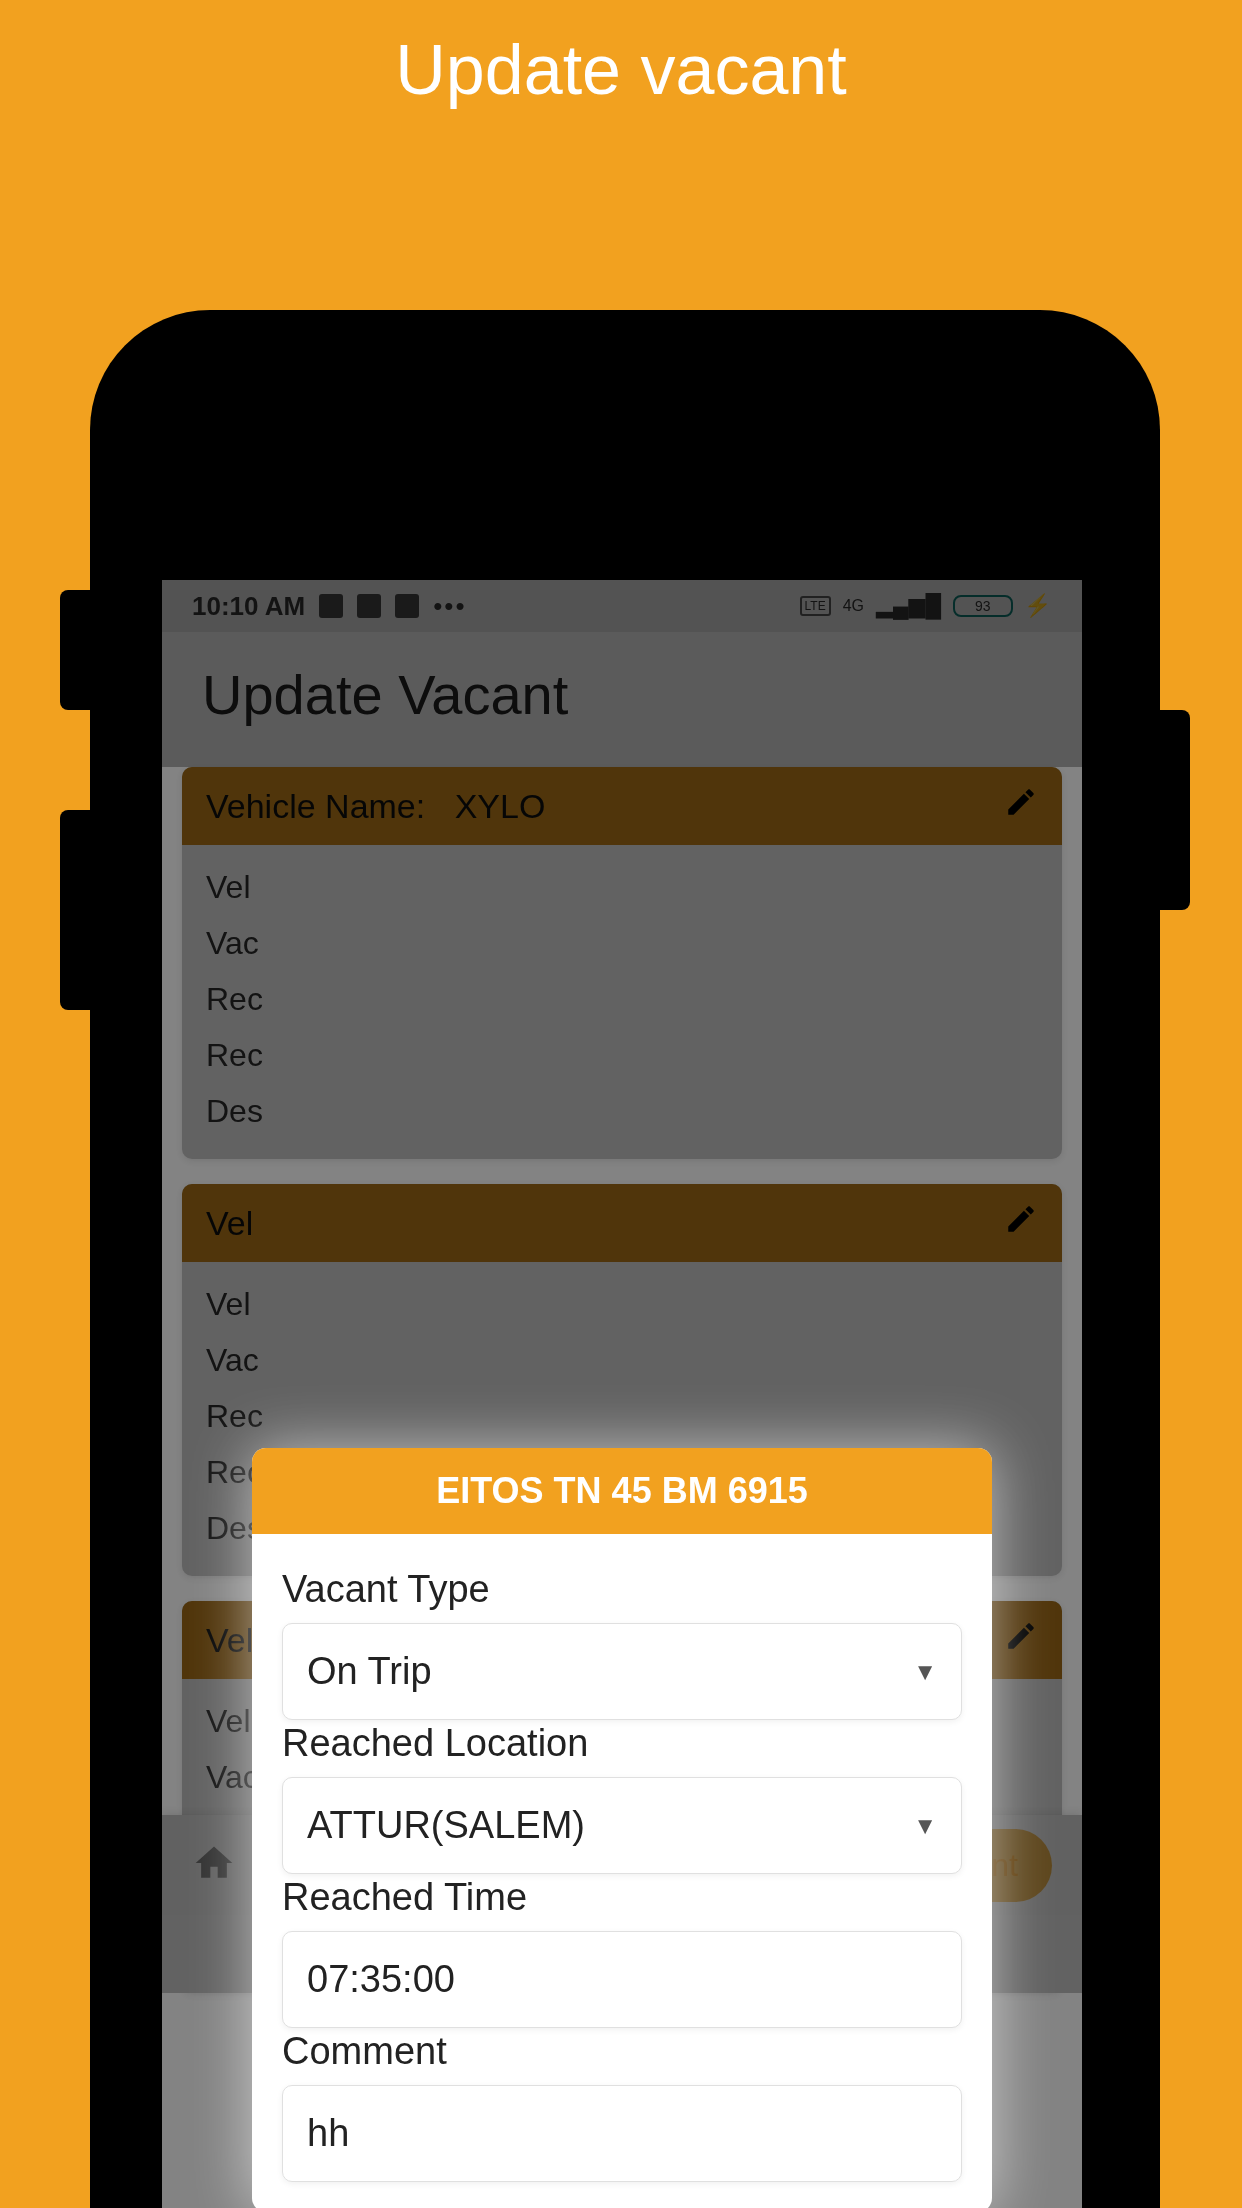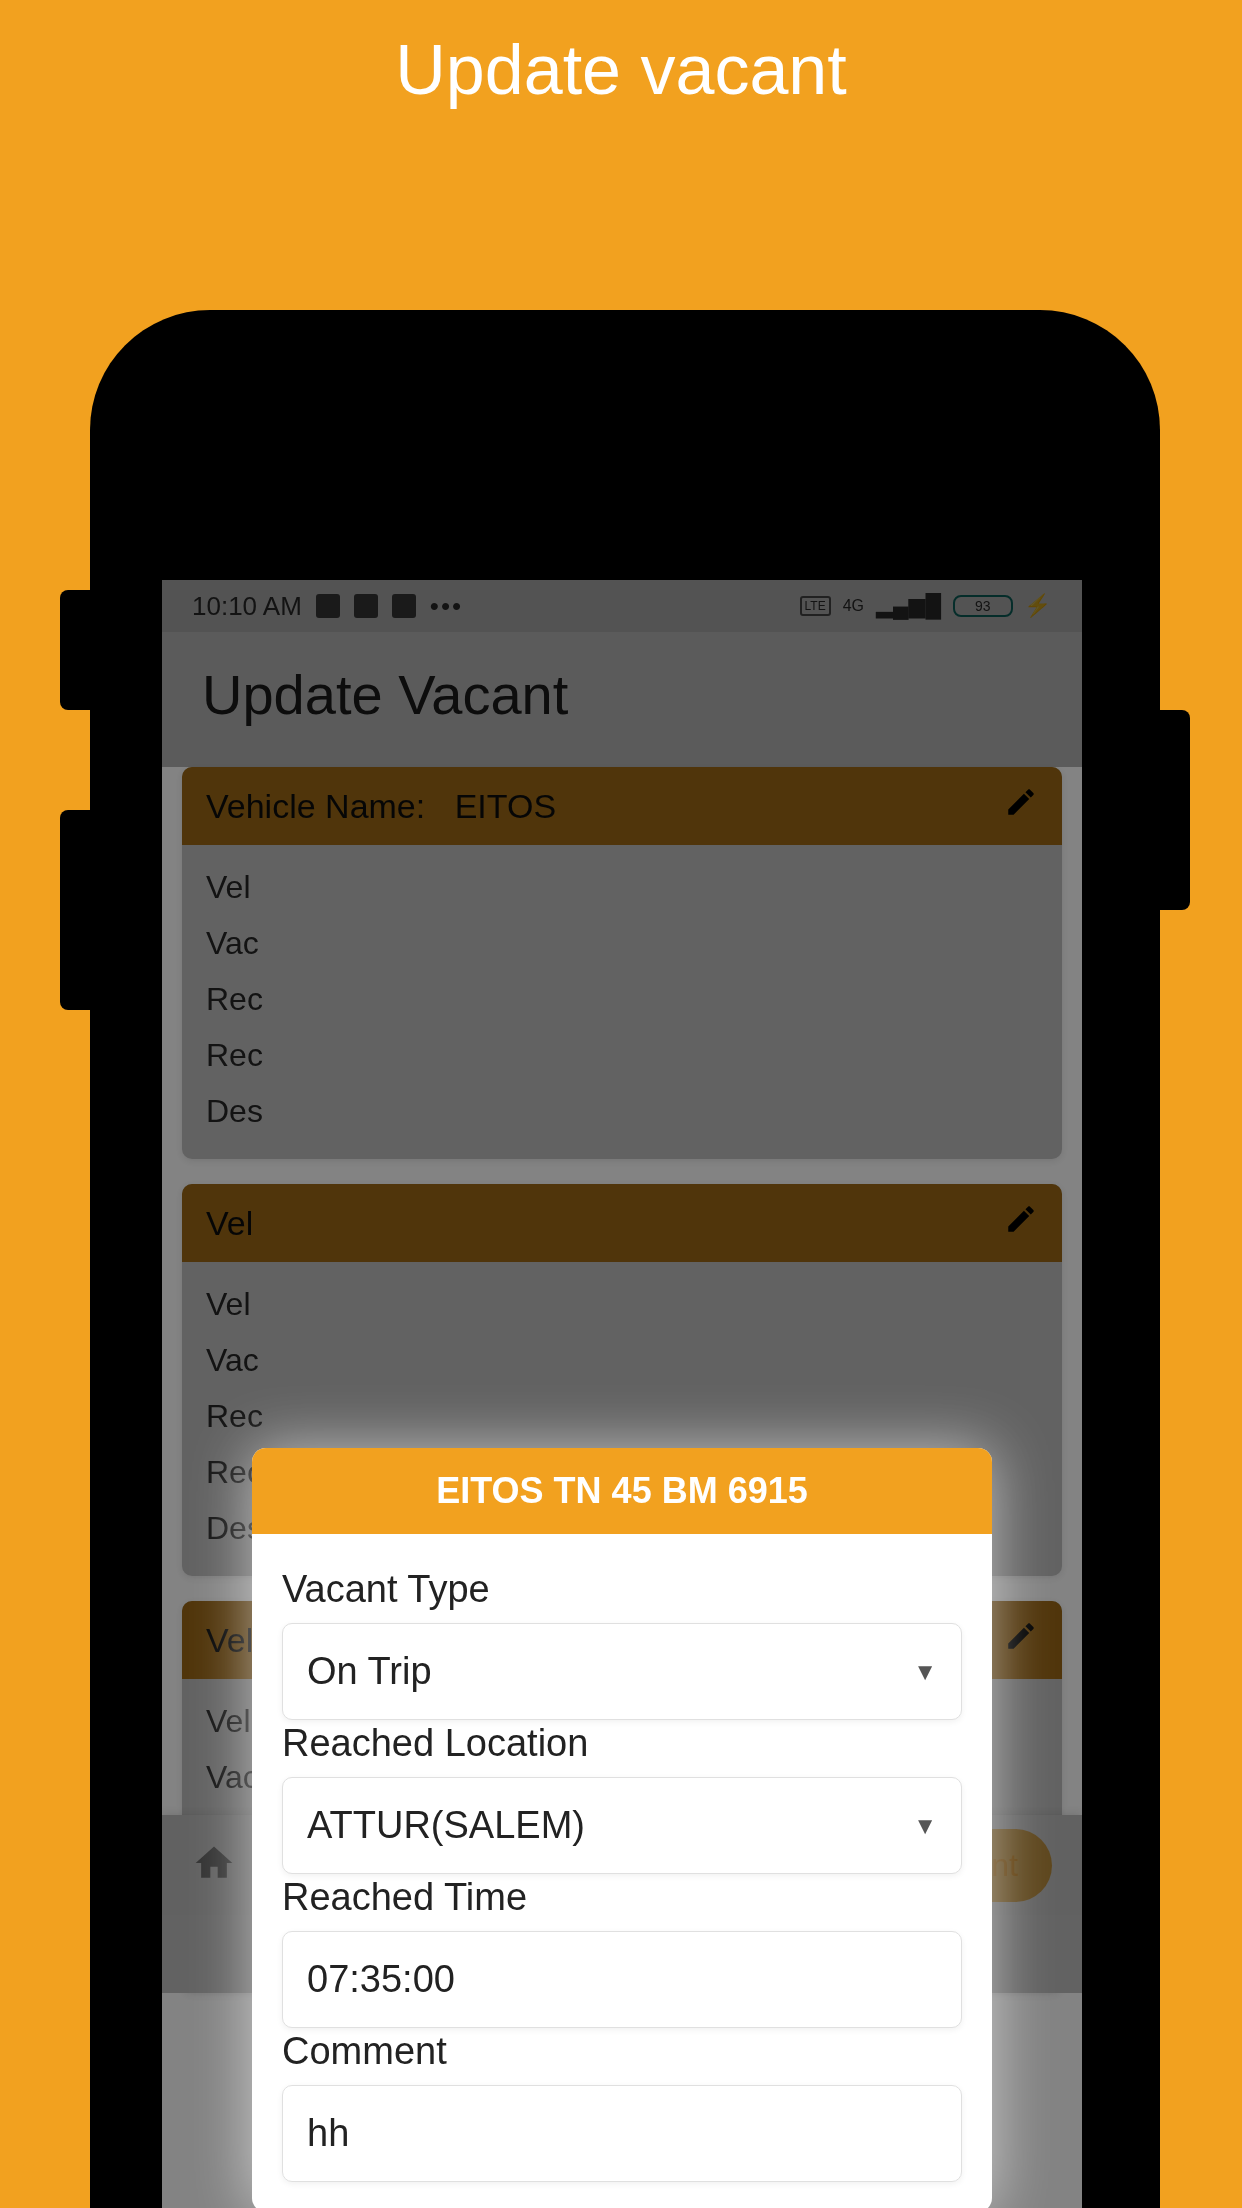--- a/index.html
+++ b/index.html
@@ -64,21 +64,21 @@
   <div class="phone-notch"></div>
   <div class="phone-notch2"></div>
   <div class="phone-notch3"></div>
 
   <div class="screen">
 
     <div class="dimmed">
 
     <div class="status-bar">
       <div class="status-left">
-        <span style="font-weight:400;">10:10 AM</span>
+        <span style="font-weight:700;">10:10 AM</span>
         <span class="status-icon"></span>
         <span class="status-icon"></span>
         <span class="status-icon"></span>
         <span class="dots">•••</span>
       </div>
       <div class="status-right">
         <span style="border:2px solid #555;padding:1px 3px;font-size:12px;border-radius:3px;">LTE</span>
         <span style="font-size:16px;">4G</span>
         <span>▂▄▆█</span>
         <span style="border:2px solid #0f766e;border-radius:8px;padding:1px 20px;font-size:14px;"><span>93</span></span>
@@ -89,21 +89,21 @@
     <div class="app-header">
       <div class="app-title">Update Vacant</div>
     </div>
 
     <div class="content">
 
       <div class="card">
         <div class="card-header">
           <span>
             <span>Vehicle Name:</span>
-            <span style="margin-left:20px;">EITOS</span>
+            <span style="margin-left:20px;">XYLO</span>
           </span>
           <span class="edit-icon">
             <svg width="34" height="34" viewBox="0 0 24 24" fill="#000">
                   <path d="M3 17.25V21h3.75L17.81 9.94l-3.75-3.75L3 17.25zM20.71 7.04c.39-.39.39-1.02 0-1.41l-2.34-2.34c-.39-.39-1.02-.39-1.41 0l-1.83 1.83 3.75 3.75 1.83-1.83z"></path>
                 </svg>
           </span>
         </div>
         <div class="card-body">
           <div class="card-row"><span class="card-label">Vel</span></div>
           <div class="card-row"><span class="card-label">Vac</span></div>

